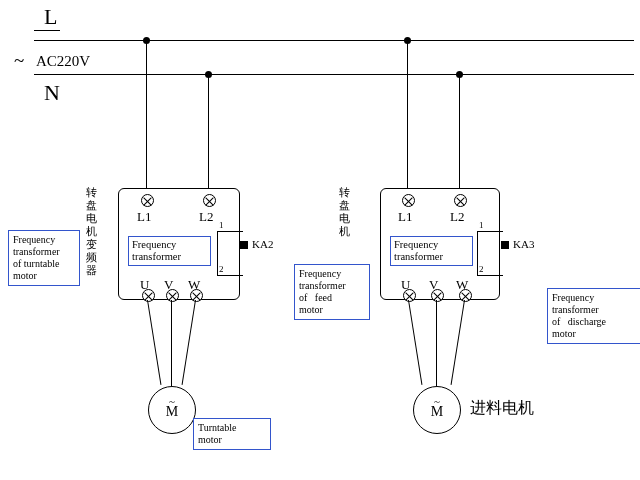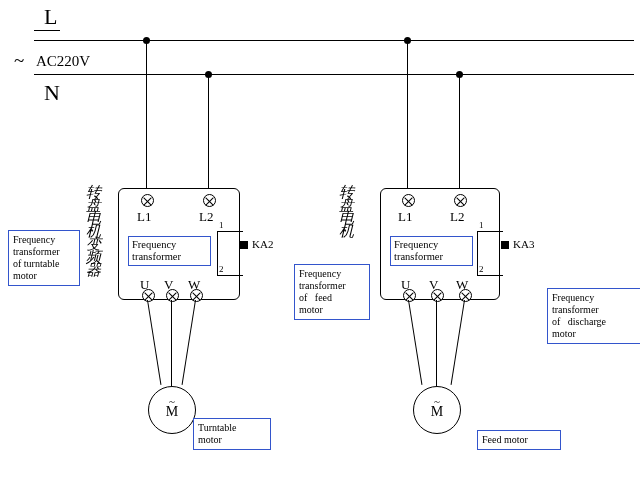--- a/index.html
+++ b/index.html
@@ -139,27 +139,26 @@
     font-size: 11px;
     top: 8px;
   }
   .motor-name {
     position: absolute;
     font-size: 16px;
     font-family: "DejaVu Sans", sans-serif;
   }
   .cn-vert {
     position: absolute;
-    font-size: 15px;
+    font-size: 11px;
     width: 13px;
     line-height: 13px;
-    text-align: right;
+    text-align: left;
     font-family: "DejaVu Sans", sans-serif;
     color: #000000;
-    font-style: italic;
   }
 </style>
 </head>
 <body>
 
 <div id="canvas">
 
   <div class="label supply-L" style="left:44px; top:4px;">L</div>
   <div class="label tilde" style="left:14px; top:50px;">~</div>
   <div class="label supply-ac" style="left:36px; top:53px;">AC220V</div>
@@ -275,17 +274,15 @@
   </div>
 
   <div class="wire" style="left:408px; top:300px; width:1px; height:86px; transform:rotate(-9deg); transform-origin: top center;"></div>
   <div class="wire wire-v" style="left:436px; top:300px; height:86px;"></div>
   <div class="wire" style="left:464px; top:300px; width:1px; height:86px; transform:rotate(9deg); transform-origin: top center;"></div>
 
   <div class="motor" style="left:413px; top:386px;">
     <div class="motor-tilde">~</div>
     <div class="motor-inner" style="top:17px;">M</div>
   </div>
-  <div class="note-box" style="left:477px; top:430px; width:74px;">
-    <div>Feed motor</div>
-  </div>
+  <div class="motor-name" style="left:470px; top:398px;">进料电机</div>
 
 </div>
 
 </body></html>

